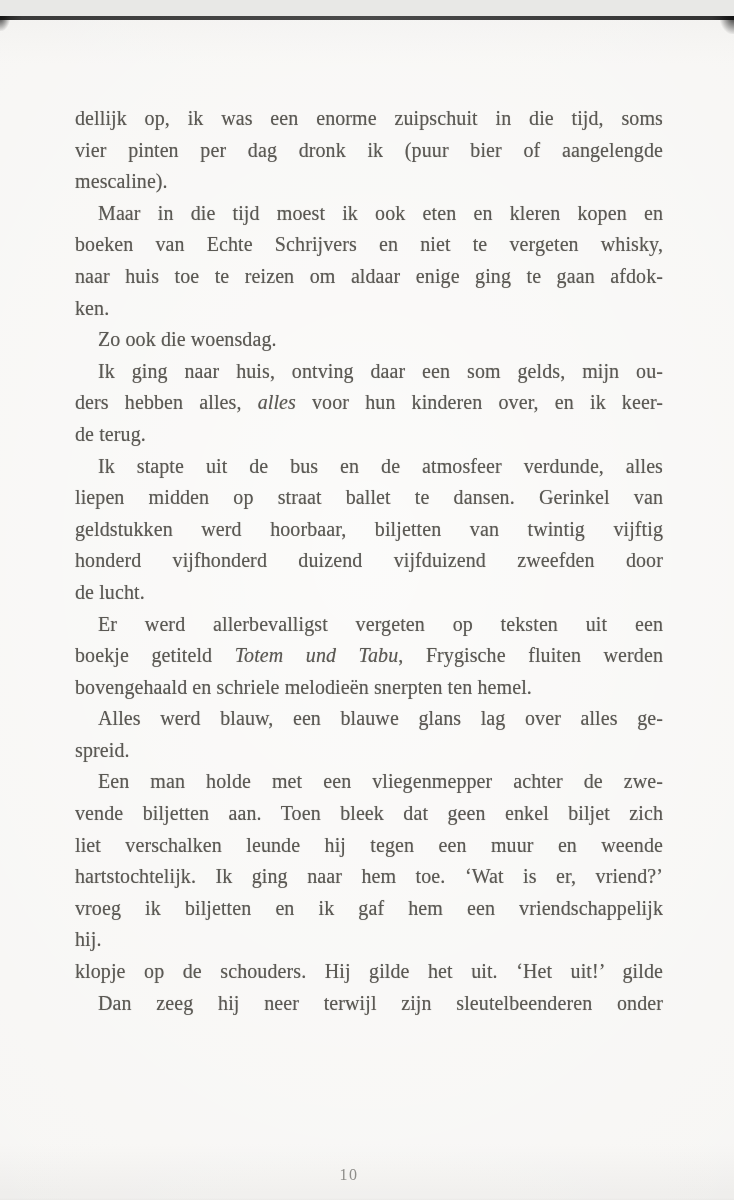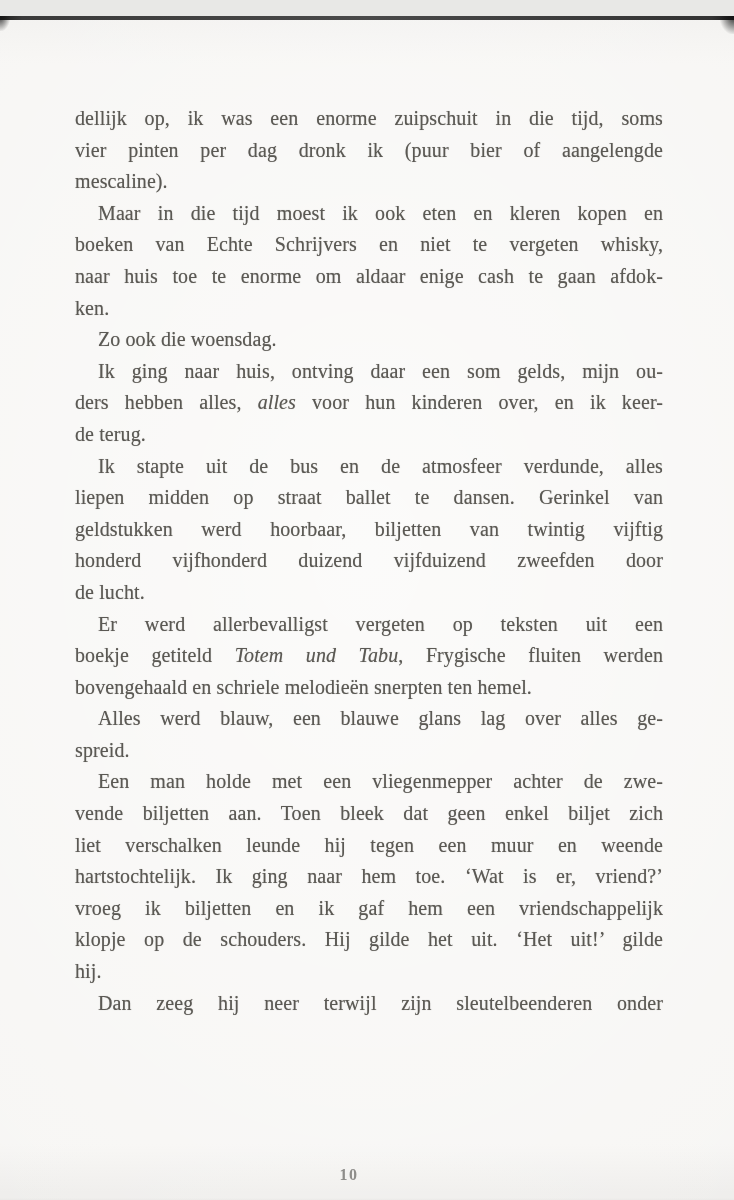--- a/index.html
+++ b/index.html
@@ -61,60 +61,59 @@
   .folio {
     position: absolute;
     left: 75px;
     width: 548px;
     top: 1150px;
     text-align: center;
     font-size: 16px;
     letter-spacing: 1.5px;
     color: #8e8d8a;
     filter: blur(0.3px);
-    font-weight: bold;
   }
 </style>
 </head>
 <body>
 
 <div class="scan-page">
   <div class="edge-top"></div>
   <div class="edge-top-corner-left"></div>
   <div class="edge-top-corner-right"></div>
 
   <div class="text-block">
       <div class="line"><span>dellijk op, ik was een enorme zuipschuit in die tijd, soms</span></div>
       <div class="line"><span>vier pinten per dag dronk ik (puur bier of aangelengde</span></div>
       <div class="line eop"><span>mescaline).</span></div>
       <div class="line indent"><span>Maar in die tijd moest ik ook eten en kleren kopen en</span></div>
       <div class="line"><span>boeken van Echte Schrijvers en niet te vergeten whisky,</span></div>
-      <div class="line"><span>naar huis toe te enorme om aldaar enige cash te gaan afdok-</span></div>
+      <div class="line"><span>naar huis toe te reizen om aldaar enige ging te gaan afdok-</span></div>
       <div class="line eop"><span>ken.</span></div>
       <div class="line indent eop"><span>Zo ook die woensdag.</span></div>
       <div class="line indent"><span>Ik ging naar huis, ontving daar een som gelds, mijn ou-</span></div>
       <div class="line"><span>ders hebben alles, </span><i>alles</i><span> voor hun kinderen over, en ik keer-</span></div>
       <div class="line eop"><span>de terug.</span></div>
       <div class="line indent"><span>Ik stapte uit de bus en de atmosfeer verdunde, alles</span></div>
       <div class="line"><span>liepen midden op straat ballet te dansen. Gerinkel van</span></div>
       <div class="line"><span>geldstukken werd hoorbaar, biljetten van twintig vijftig</span></div>
       <div class="line"><span>honderd vijfhonderd duizend vijfduizend zweefden door</span></div>
       <div class="line eop"><span>de lucht.</span></div>
       <div class="line indent"><span>Er werd allerbevalligst vergeten op teksten uit een</span></div>
       <div class="line"><span>boekje getiteld </span><i>Totem und Tabu</i><span>, Frygische fluiten werden</span></div>
       <div class="line eop"><span>bovengehaald en schriele melodieën snerpten ten hemel.</span></div>
       <div class="line indent"><span>Alles werd blauw, een blauwe glans lag over alles ge-</span></div>
       <div class="line eop"><span>spreid.</span></div>
       <div class="line indent"><span>Een man holde met een vliegenmepper achter de zwe-</span></div>
       <div class="line"><span>vende biljetten aan. Toen bleek dat geen enkel biljet zich</span></div>
       <div class="line"><span>liet verschalken leunde hij tegen een muur en weende</span></div>
       <div class="line"><span>hartstochtelijk. Ik ging naar hem toe. ‘Wat is er, vriend?’</span></div>
       <div class="line"><span>vroeg ik biljetten en ik gaf hem een vriendschappelijk</span></div>
+      <div class="line eop"><span>hij.</span></div>
       <div class="line"><span>klopje op de schouders. Hij gilde het uit. ‘Het uit!’ gilde</span></div>
-      <div class="line eop"><span>hij.</span></div>
       <div class="line indent"><span>Dan zeeg hij neer terwijl zijn sleutelbeenderen onder</span></div>
     </div>
 
   <div class="folio">10</div>
 
   <div class="edge-bottom-shadow"></div>
   <div class="edge-bottom"></div>
 </div>
 
 </body></html>

